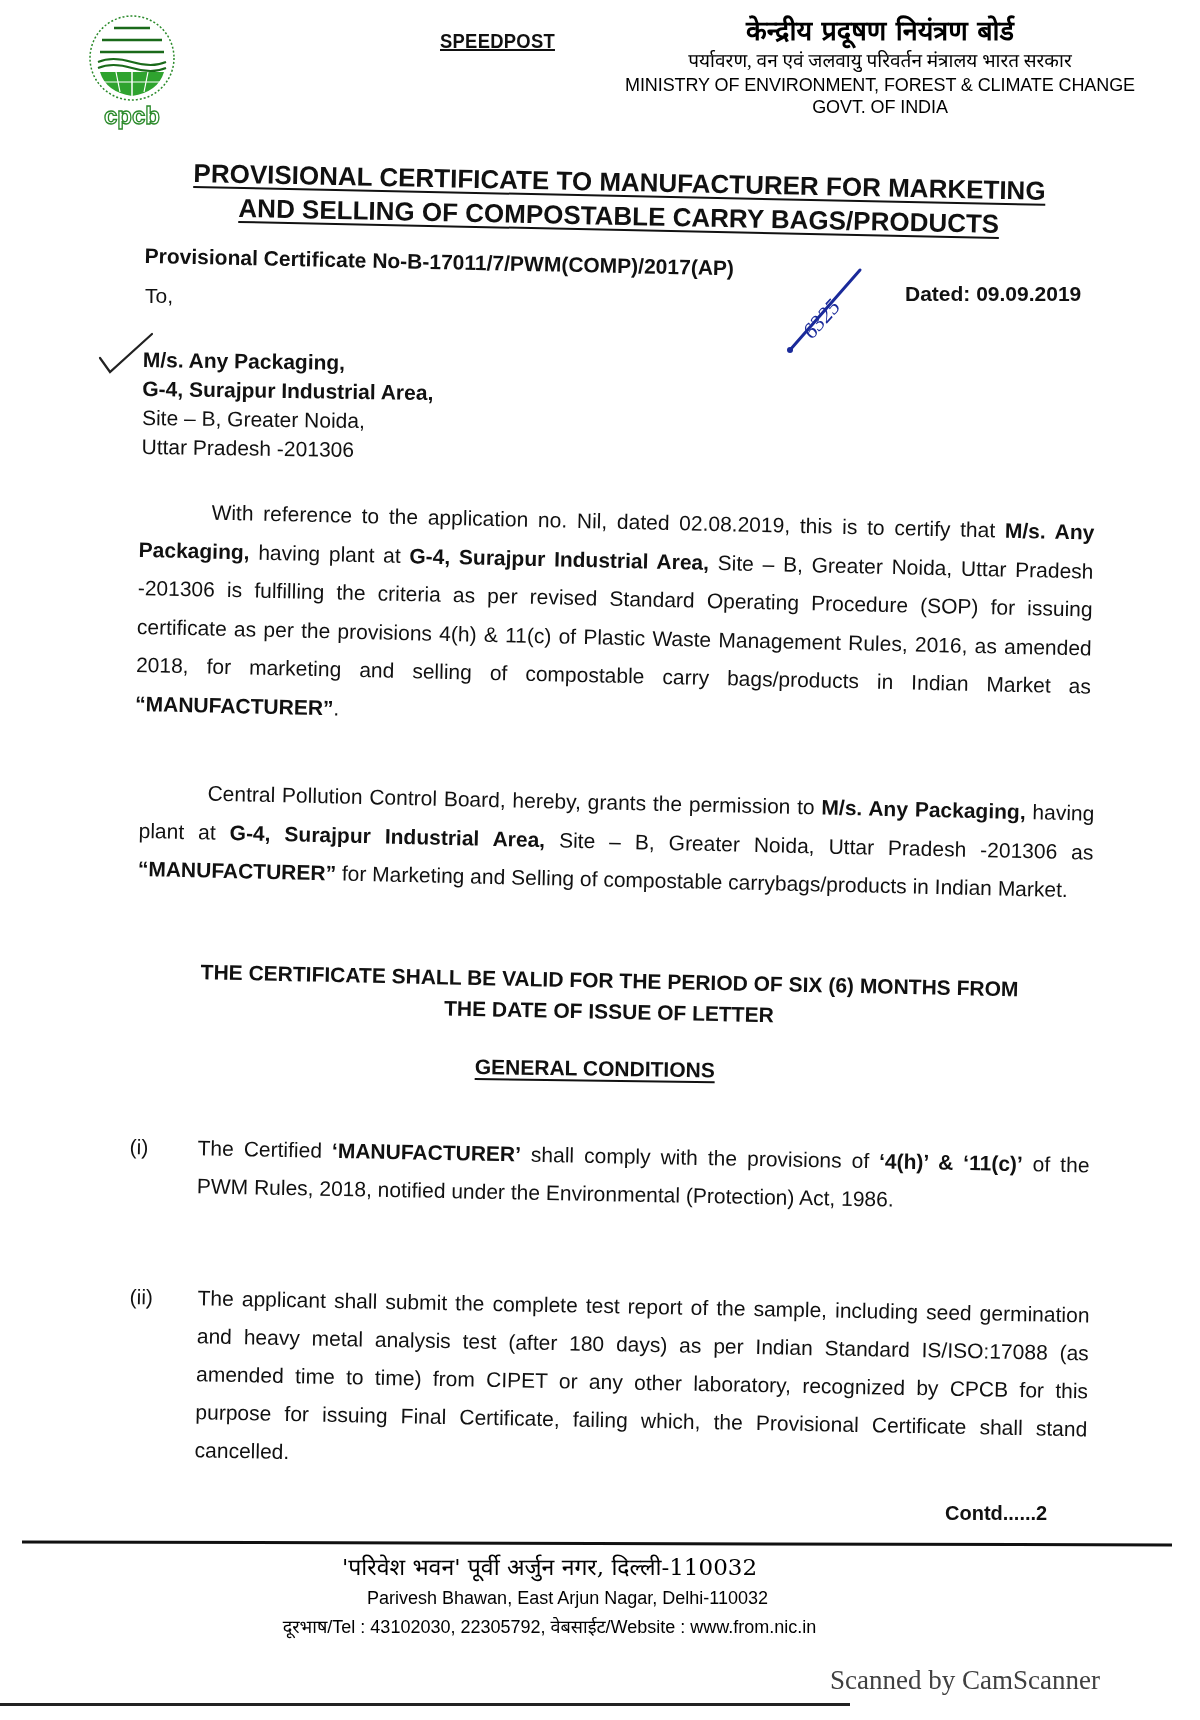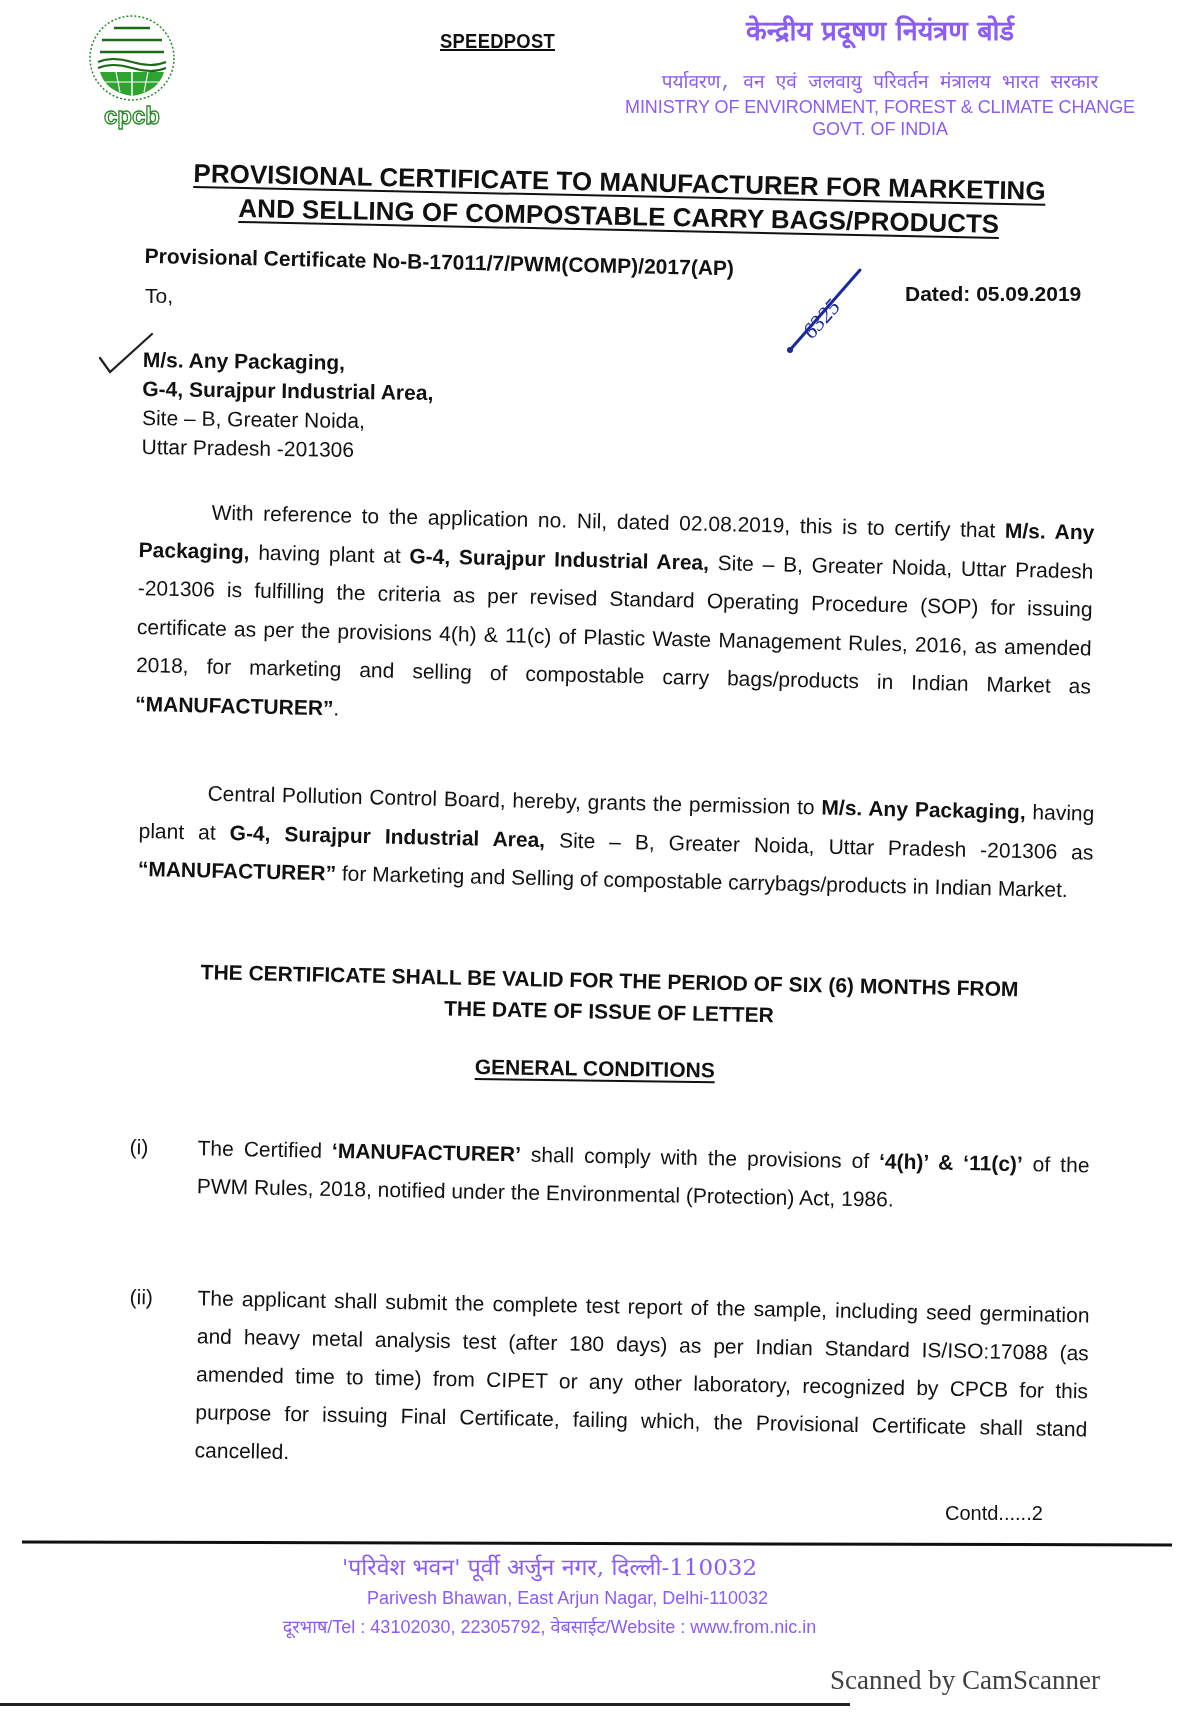--- a/index.html
+++ b/index.html
@@ -1,29 +1,29 @@
 <!DOCTYPE html>
 <html><head>
 <meta charset="utf-8">
 <style>
   html, body { margin: 0; padding: 0; background: #ffffff; }
   body {
     width: 1200px; height: 1720px; position: relative; overflow: hidden;
     font-family: "Liberation Sans", sans-serif; color: #111;
   }
   .abs { position: absolute; }
-  .green { color: #8b5cf6; }
+  .green { color: #000000; }
 
   
   #logo { left: 72px; top: 12px; width: 120px; height: 118px; }
   #speedpost { left: 440px; top: 30px; font-size: 20px; font-weight: bold; text-decoration: underline; letter-spacing: 0.3px; transform: scaleX(0.92); transform-origin: left; }
   #org { right: 60px; top: 14px; width: 520px; text-align: center; }
   #org .hi1 { font-family: "DejaVu Sans", sans-serif; font-size: 27px; font-weight: bold; line-height: 34px; }
   #org .en1 { font-size: 21px; font-weight: bold; letter-spacing: 0.4px; line-height: 26px; }
-  #org .hi2 { font-family: Liberation Mono, monospace; font-size: 19px; line-height: 26px; margin-top: 22px; }
+  #org .hi2 { font-family: Liberation Serif, serif; font-size: 19px; line-height: 26px; }
   #org .en2 { font-size: 18px; font-weight: normal; line-height: 22px; letter-spacing: -0.1px; }
 
   
   #title { left: 145px; top: 155px; width: 950px; text-align: center; font-size: 26px; font-weight: bold; line-height: 34px; transform: rotate(1.2deg); transform-origin: left top; }
   #title span { text-decoration: underline; text-decoration-thickness: 2px; text-underline-offset: 4px; }
 
   #certno { left: 145px; top: 244px; font-size: 21px; font-weight: bold; transform: rotate(1.2deg); transform-origin: left top; }
   #to { left: 145px; top: 284px; font-size: 21px; }
   #dated { left: 905px; top: 282px; font-size: 21px; font-weight: bold; }
   #sig { left: 780px; top: 262px; width: 110px; height: 100px; }
@@ -39,21 +39,21 @@
 
   #validity { left: 140px; top: 955px; width: 940px; text-align: center; font-size: 21px; font-weight: bold; line-height: 31px; transform: rotate(1.2deg); transform-origin: left top; }
   #gen { left: 475px; top: 1055px; font-size: 21px; font-weight: bold; text-decoration: underline; text-underline-offset: 4px; transform: rotate(0.8deg); transform-origin: left top; }
 
   .cond { position: absolute; left: 130px; width: 960px; font-size: 21px; line-height: 38px; transform: rotate(1.1deg); transform-origin: left top; }
   .cond .num { position: absolute; left: 0; top: 0; }
   .cond .txt { margin-left: 68px; text-align: justify; }
   #c1 { top: 1128px; }
   #c2 { top: 1278px; }
 
-  #contd { left: 945px; top: 1502px; font-size: 20px; font-weight: normal; }
+  #contd { left: 945px; top: 1502px; font-size: 20px; font-weight: bold; }
 
   #hr1 { left: 22px; top: 1542px; width: 1150px; height: 3px; background: #111; transform: rotate(0.15deg); }
   #footer { left: 0; top: 1550px; width: 1099px; text-align: center; }
   #footer .fh { font-family: "DejaVu Serif", serif; font-size: 23px; line-height: 34px; }
   #footer .fe { font-size: 18px; line-height: 28px; margin-left: 36px; }
   #footer .ft { font-size: 18px; line-height: 30px; }
   #hr2 { left: 0; top: 1703px; width: 850px; height: 3px; background: #222; }
   #scanned { left: 830px; top: 1665px; font-family: "Liberation Serif", serif; font-size: 27px; color: #404040; }
 </style>
 </head>
@@ -84,21 +84,21 @@
   <div class="en2">MINISTRY OF ENVIRONMENT, FOREST &amp; CLIMATE CHANGE  GOVT. OF INDIA</div>
 </div>
 
 <div class="abs" id="title">
   <span>PROVISIONAL CERTIFICATE TO MANUFACTURER FOR MARKETING</span><br>
   <span>AND SELLING OF COMPOSTABLE CARRY BAGS/PRODUCTS</span>
 </div>
 
 <div class="abs" id="certno">Provisional Certificate No-B-17011/7/PWM(COMP)/2017(AP)</div>
 <div class="abs" id="to">To,</div>
-<div class="abs" id="dated">Dated: 05.09.2019</div>
+<div class="abs" id="dated">Dated: 09.09.2019</div>
 
 <div class="abs" id="sig">
   <svg width="110" height="100" viewBox="0 0 110 100">
     <path d="M10 88 L80 8" stroke="#1a2a9a" stroke-width="3" fill="none" stroke-linecap="round"></path>
     <circle cx="10" cy="88" r="3" fill="#1a2a9a"></circle>
     <text x="32" y="78" transform="rotate(-48 32 78)" font-family="Liberation Serif, serif" font-style="italic" font-size="22" fill="#1a2a9a">6325</text>
   </svg>
 </div>
 
 <div class="abs" id="tick">

